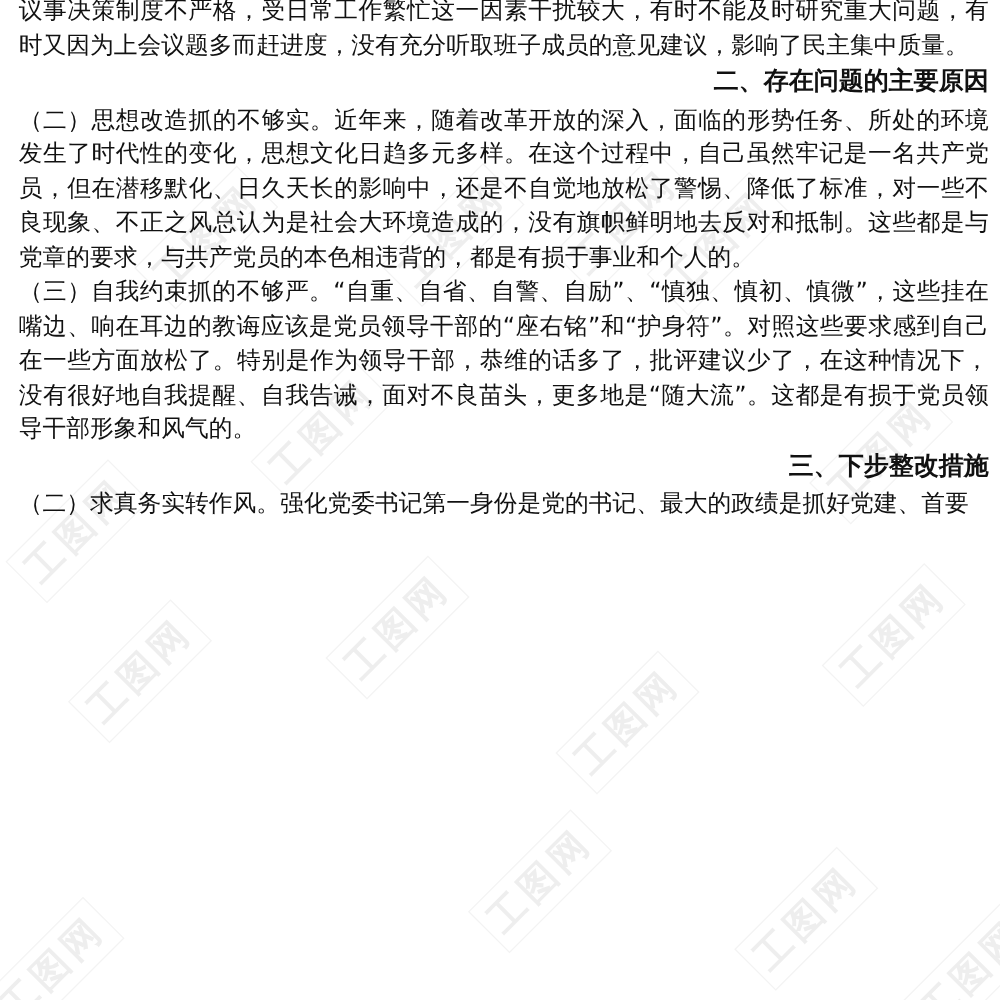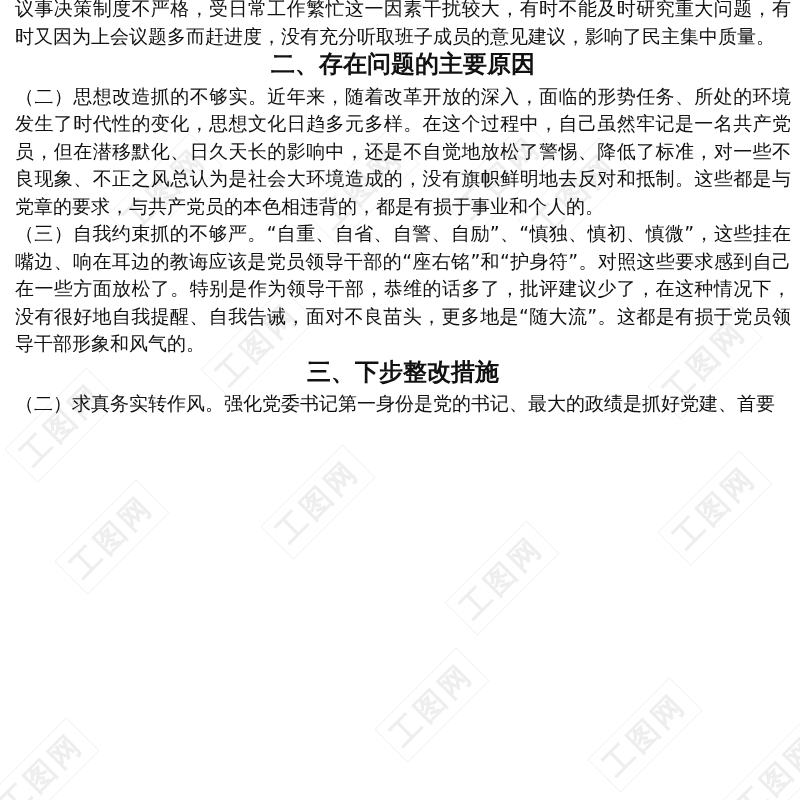--- a/index.html
+++ b/index.html
@@ -43,23 +43,23 @@
     line-height: 27.5px;
     text-align: justify;
     text-justify: inter-ideograph;
   }
   #doc p {
     margin: 0;
     padding: 0;
   }
   #doc p.heading {
     font-weight: bold;
-    font-size: 24px;
+    font-size: 20px;
     margin: 1px 0 4px 0;
-    text-align: center;
+    text-align: right;
   }
 </style>
 </head>
 <body>
 
 <div id="page">
   <div id="watermark-layer">
       <span class="wm" style="left: 165px; top: 190px;">工图网</span>
       <span class="wm" style="left: 362px; top: 188px;">工图网</span>
       <span class="wm" style="left: 500px; top: 178px;">工图网</span>

